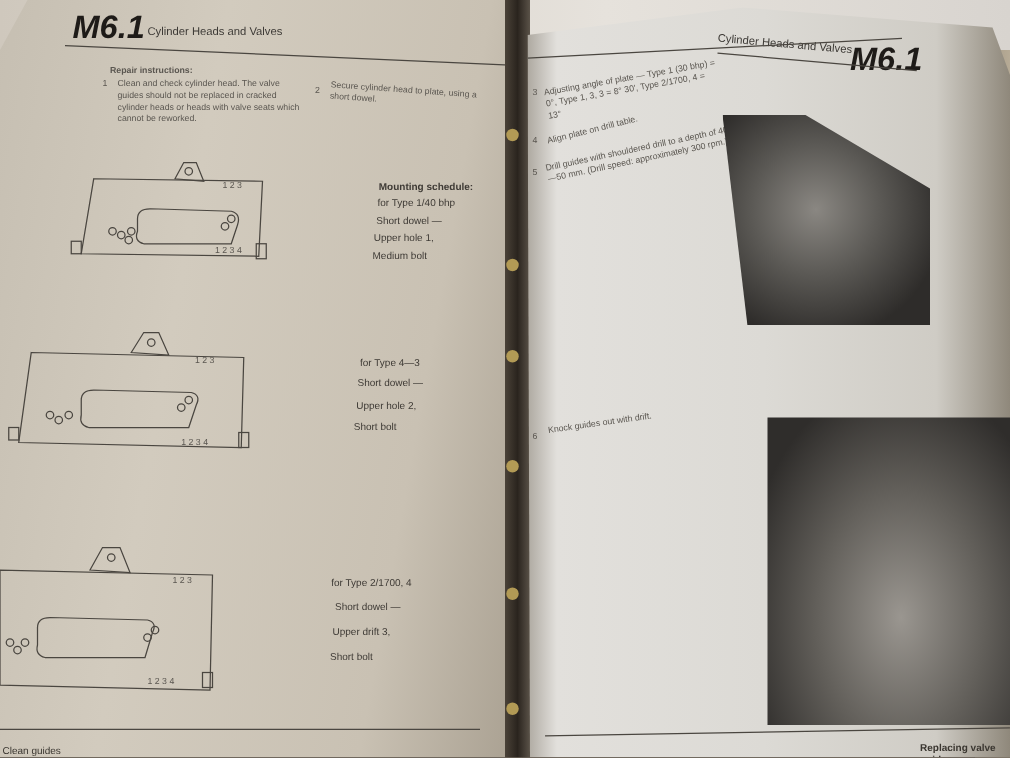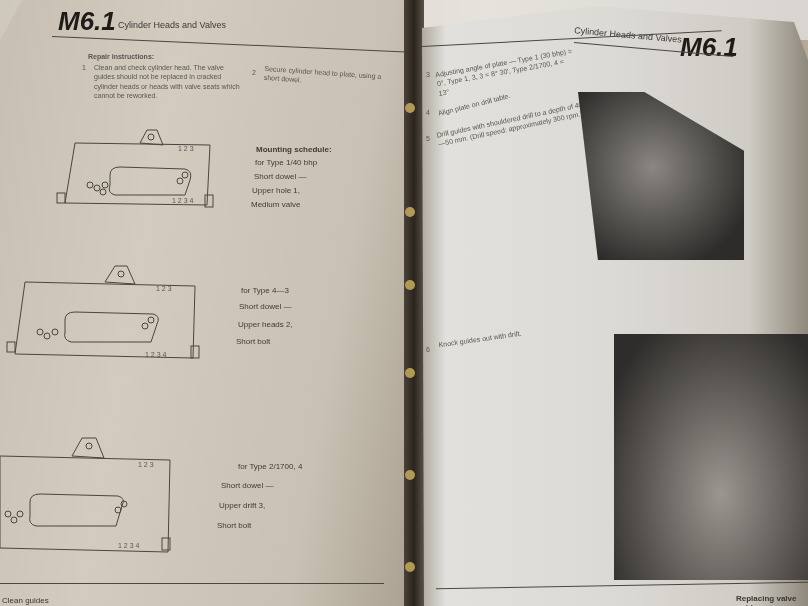--- a/index.html
+++ b/index.html
@@ -8,21 +8,21 @@
   .page{position:absolute;overflow:hidden;}
   .left-page{left:0;top:0;width:418px;height:606px;background:linear-gradient(100deg,#c6bfb2 0%,#d2cbbe 35%,#c9c1b3 75%,#a89f90 100%);clip-path:polygon(22px 0,418px 0,418px 606px,0 606px,0 40px);}
   .right-page{left:414px;top:0;width:394px;height:606px;background:linear-gradient(90deg,#9c968c 0%,#e2e0dc 8%,#dcdad5 50%,#cfccc5 85%,#8f887b 100%);clip-path:polygon(8px 28px,180px 6px,380px 22px,394px 60px,394px 606px,10px 606px);}
   .spine{position:absolute;left:404px;top:0;width:20px;height:606px;background:linear-gradient(90deg,#4a4238,#2a241e 50%,#5a5248);}
   .ring{position:absolute;left:405px;width:10px;height:10px;border-radius:50%;background:#b29a55;}
   .edge-stack{position:absolute;right:0;top:40px;width:28px;height:566px;background:linear-gradient(90deg,#9a907f,#b7ab96);}
   .hdr-code{position:absolute;font-weight:bold;color:#1e1b18;font-size:26px;font-style:italic;}
   .hdr-title{position:absolute;font-size:9px;color:#3c3935;}
   .rule{position:absolute;height:1px;background:#4a4640;}
   .txt{position:absolute;font-size:7px;color:#5a5650;line-height:1.35;}
-  .mtxt{position:absolute;font-size:8px;color:#3e3a35;}
+  .mtxt{position:absolute;font-size:8px;color:#3e3a35;margin-left:47px;}
   .diagram{position:absolute;}
   .photo{position:absolute;background:radial-gradient(ellipse at 45% 45%,#8a8782 0%,#5b5955 40%,#2e2c2a 80%);}
   .footer{position:absolute;font-size:8px;color:#3a3630;}
 </style>
 </head>
 <body>
 
 <div class="cloth"></div>
 <div class="edge-stack"></div>
 
@@ -52,61 +52,61 @@
       </g>
     <rect x="2" y="68" width="8" height="10" fill="none" stroke="#4a4640"></rect>
     <rect x="150" y="70" width="8" height="12" fill="none" stroke="#4a4640"></rect>
   </svg>
   <div class="txt" style="left:178px;top:144px;">1 2 3</div>
   <div class="txt" style="left:172px;top:196px;">1 2 3 4</div>
   <div class="mtxt" style="left:256px;top:145px;font-weight:bold;">Mounting schedule:</div>
   <div class="mtxt" style="left:255px;top:158px;">for Type 1/40 bhp</div>
   <div class="mtxt" style="left:254px;top:172px;">Short dowel —</div>
   <div class="mtxt" style="left:252px;top:186px;text-align:right;">Upper hole 1,</div>
-  <div class="mtxt" style="left:251px;top:200px;">Medium valve</div>
+  <div class="mtxt" style="left:251px;top:200px;">Medium bolt</div>
 
   <svg class="diagram" style="left:5px;top:262px;" width="200" height="100">
     <polygon points="20,20 190,24 188,96 10,92" fill="none" stroke="#4a4640"></polygon>
     <polygon points="100,20 110,4 122,4 130,22" fill="none" stroke="#4a4640"></polygon>
     <circle cx="116" cy="12" r="3" fill="none" stroke="#4a4640"></circle>
     <path d="M60,58 Q60,50 70,50 L148,52 Q156,54 152,62 L146,80 L66,80 Q58,78 60,70 Z" fill="none" stroke="#4a4640"></path>
     <g fill="none" stroke="#4a4640">
         <circle cx="35" cy="70" r="3"></circle>
         <circle cx="42" cy="74" r="3"></circle>
         <circle cx="50" cy="70" r="3"></circle>
         <circle cx="140" cy="64" r="3"></circle>
         <circle cx="146" cy="58" r="3"></circle>
       </g>
     <rect x="2" y="80" width="8" height="10" fill="none" stroke="#4a4640"></rect>
     <rect x="186" y="84" width="8" height="12" fill="none" stroke="#4a4640"></rect>
   </svg>
   <div class="txt" style="left:156px;top:284px;">1 2 3</div>
   <div class="txt" style="left:145px;top:350px;">1 2 3 4</div>
   <div class="mtxt" style="left:241px;top:286px;">for Type 4—3</div>
   <div class="mtxt" style="left:239px;top:302px;">Short dowel —</div>
-  <div class="mtxt" style="left:238px;top:320px;">Upper heads 2,</div>
+  <div class="mtxt" style="left:238px;top:320px;">Upper hole 2,</div>
   <div class="mtxt" style="left:236px;top:337px;">Short bolt</div>
 
   <svg class="diagram" style="left:0px;top:430px;" width="180" height="125">
     <polygon points="0,26 170,30 168,122 0,118" fill="none" stroke="#4a4640"></polygon>
     <polygon points="72,26 82,8 96,8 104,28" fill="none" stroke="#4a4640"></polygon>
     <circle cx="89" cy="16" r="3" fill="none" stroke="#4a4640"></circle>
     <path d="M30,72 Q30,64 40,64 L118,66 Q126,68 122,76 L116,96 L36,96 Q28,94 30,86 Z" fill="none" stroke="#4a4640"></path>
     <g fill="none" stroke="#4a4640">
         <circle cx="8" cy="84" r="3"></circle>
         <circle cx="14" cy="90" r="3"></circle>
         <circle cx="20" cy="84" r="3"></circle>
         <circle cx="118" cy="80" r="3"></circle>
         <circle cx="124" cy="74" r="3"></circle>
       </g>
     <rect x="162" y="108" width="8" height="12" fill="none" stroke="#4a4640"></rect>
   </svg>
   <div class="txt" style="left:138px;top:460px;">1 2 3</div>
   <div class="txt" style="left:118px;top:541px;">1 2 3 4</div>
-  <div class="mtxt" style="left:238px;top:462px;">for Type 2/1700, 4</div>
+  <div class="mtxt" style="left:218px;top:462px;">for Type 2/1700, 4</div>
   <div class="mtxt" style="left:221px;top:481px;">Short dowel —</div>
   <div class="mtxt" style="left:219px;top:501px;">Upper drift 3,</div>
   <div class="mtxt" style="left:217px;top:521px;">Short bolt</div>
 
   <div class="rule" style="left:0;top:583px;width:384px;"></div>
   <div class="footer" style="left:2px;top:596px;">Clean guides</div>
 </div>
 
 <div class="spine"></div>
 <div class="ring" style="top:103px;"></div>

